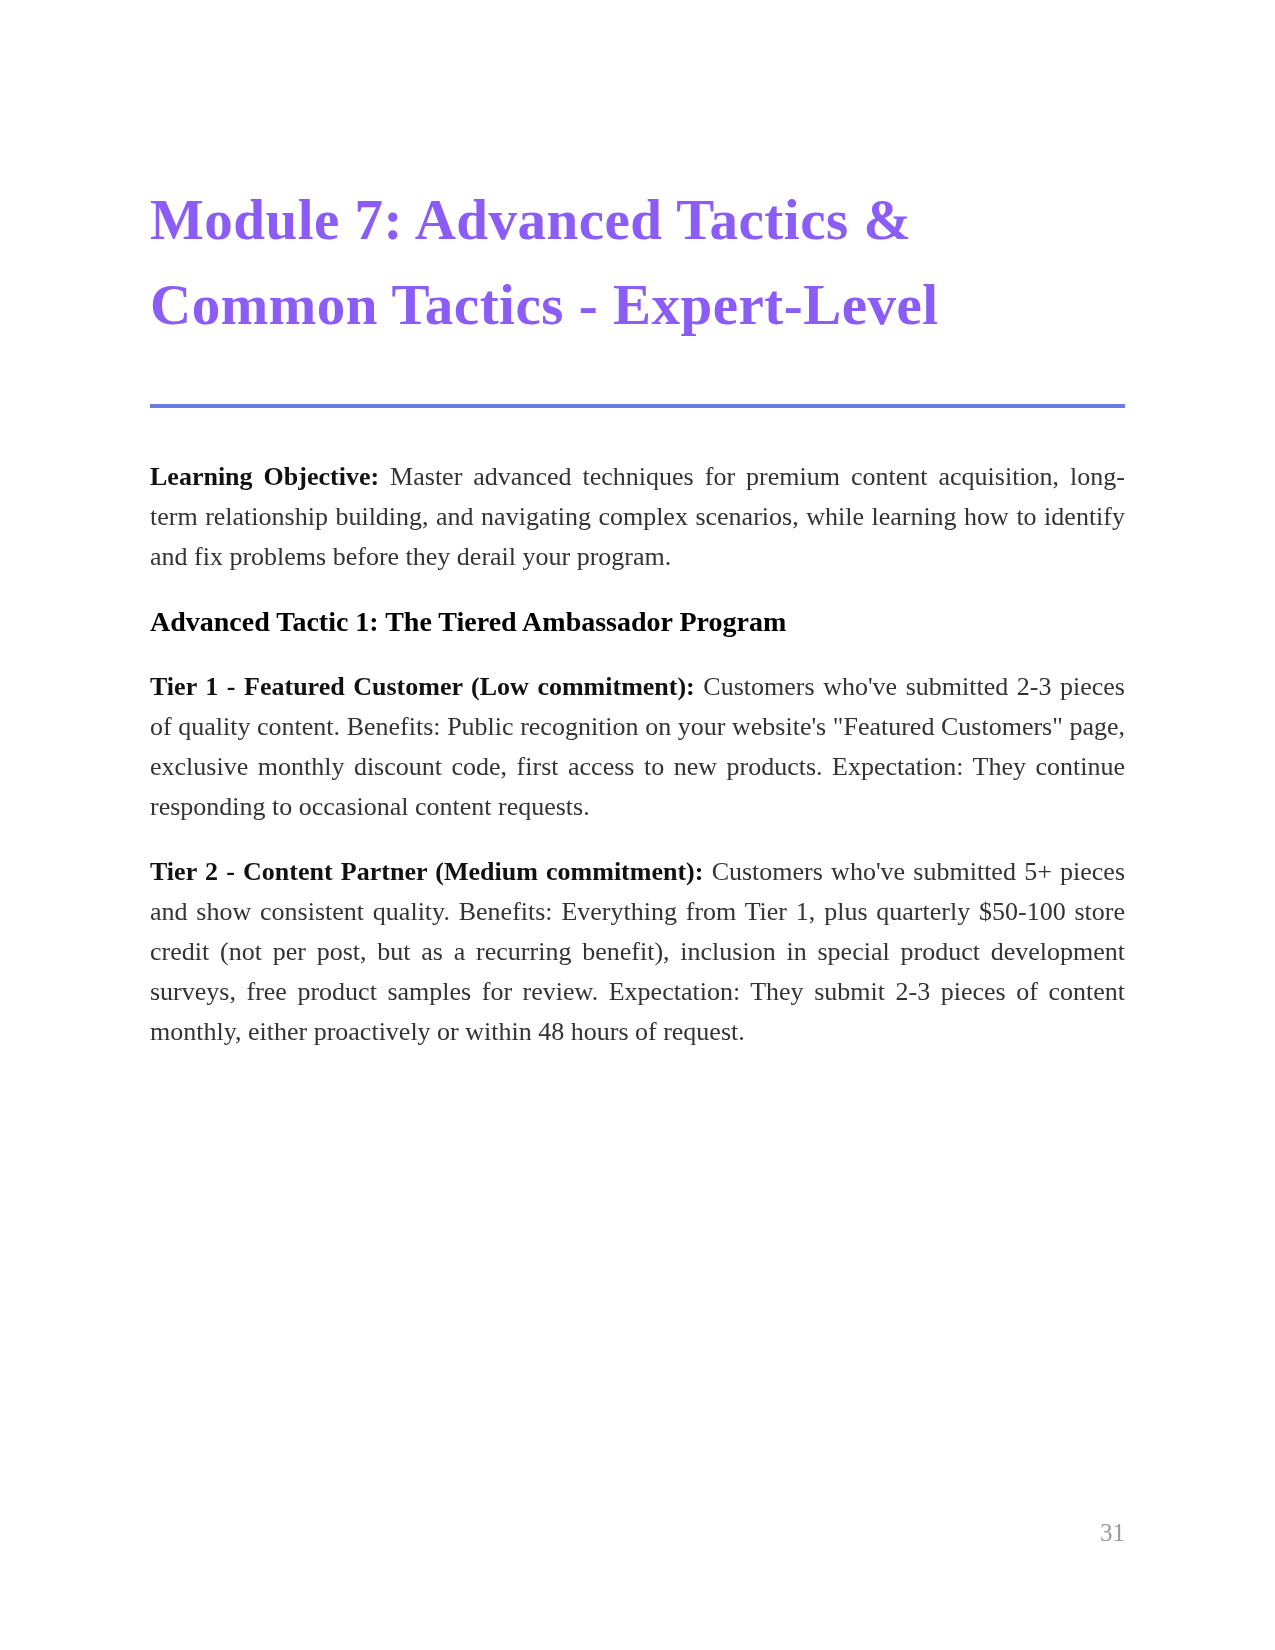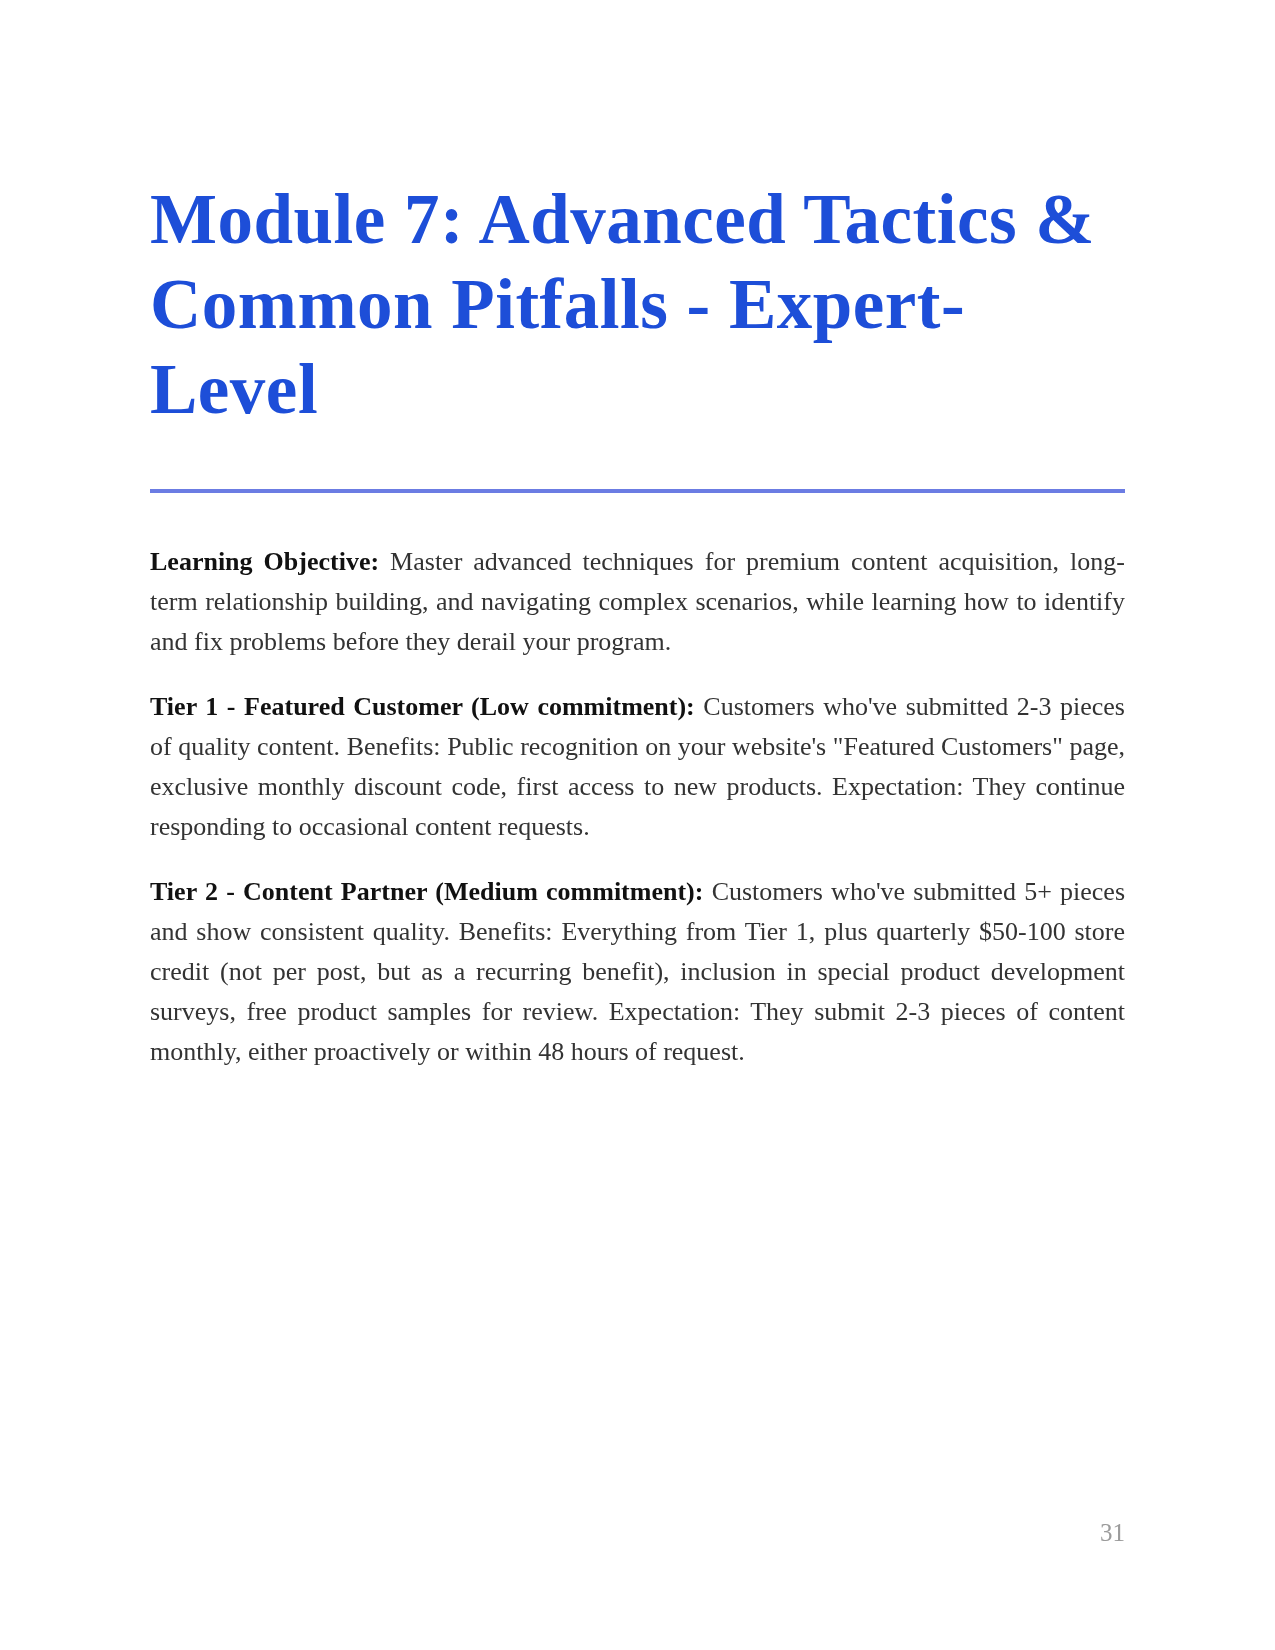--- a/index.html
+++ b/index.html
@@ -16,24 +16,24 @@
     font-family: "Liberation Serif", "DejaVu Serif", serif;
   }
   .content {
     position: absolute;
     left: 150px;
     top: 177px;
     width: 975px;
   }
   .doc-title {
     margin: 0;
-    font-size: 71px;
+    font-size: 57px;
     line-height: 85px;
     font-weight: bold;
-    color: #1d4ed8;
+    color: #8b5cf6;
     letter-spacing: 0.5px;
   }
   .title-line {
     display: block;
   }
   .divider {
     height: 4px;
     margin-top: 57px;
     background: #6b7ce3; 
   }
@@ -69,28 +69,29 @@
   }
 </style>
 </head>
 <body>
 
 <div class="page">
   <div class="content">
 
     <h1 class="doc-title">
       <span class="title-line">Module 7: Advanced Tactics &amp;</span>
-      <span class="title-line">Common Pitfalls - Expert-Level</span>
+      <span class="title-line">Common Tactics - Expert-Level</span>
     </h1>
 
     <div class="divider" style="background: rgb(107, 124, 227);"></div>
 
     <p class="para first"><strong class="lead">Learning Objective:</strong><span> Master advanced techniques for premium content acquisition, long-term relationship building, and navigating complex scenarios, while learning how to identify and fix problems before they derail your program.</span></p>
 
 
+    <h3 class="subheading">Advanced Tactic 1: The Tiered Ambassador Program</h3>
 
 
     <p class="para"><strong class="lead">Tier 1 - Featured Customer (Low commitment):</strong><span> Customers who've submitted 2-3 pieces of quality content. Benefits: Public recognition on your website's "Featured Customers" page, exclusive monthly discount code, first access to new products. Expectation: They continue responding to occasional content requests.</span></p>
 
     <p class="para"><strong class="lead">Tier 2 - Content Partner (Medium commitment):</strong><span> Customers who've submitted 5+ pieces and show consistent quality. Benefits: Everything from Tier 1, plus quarterly $50-100 store credit (not per post, but as a recurring benefit), inclusion in special product development surveys, free product samples for review. Expectation: They submit 2-3 pieces of content monthly, either proactively or within 48 hours of request.</span></p>
 
   </div>
 
   <div class="page-number">31</div>
 </div>

